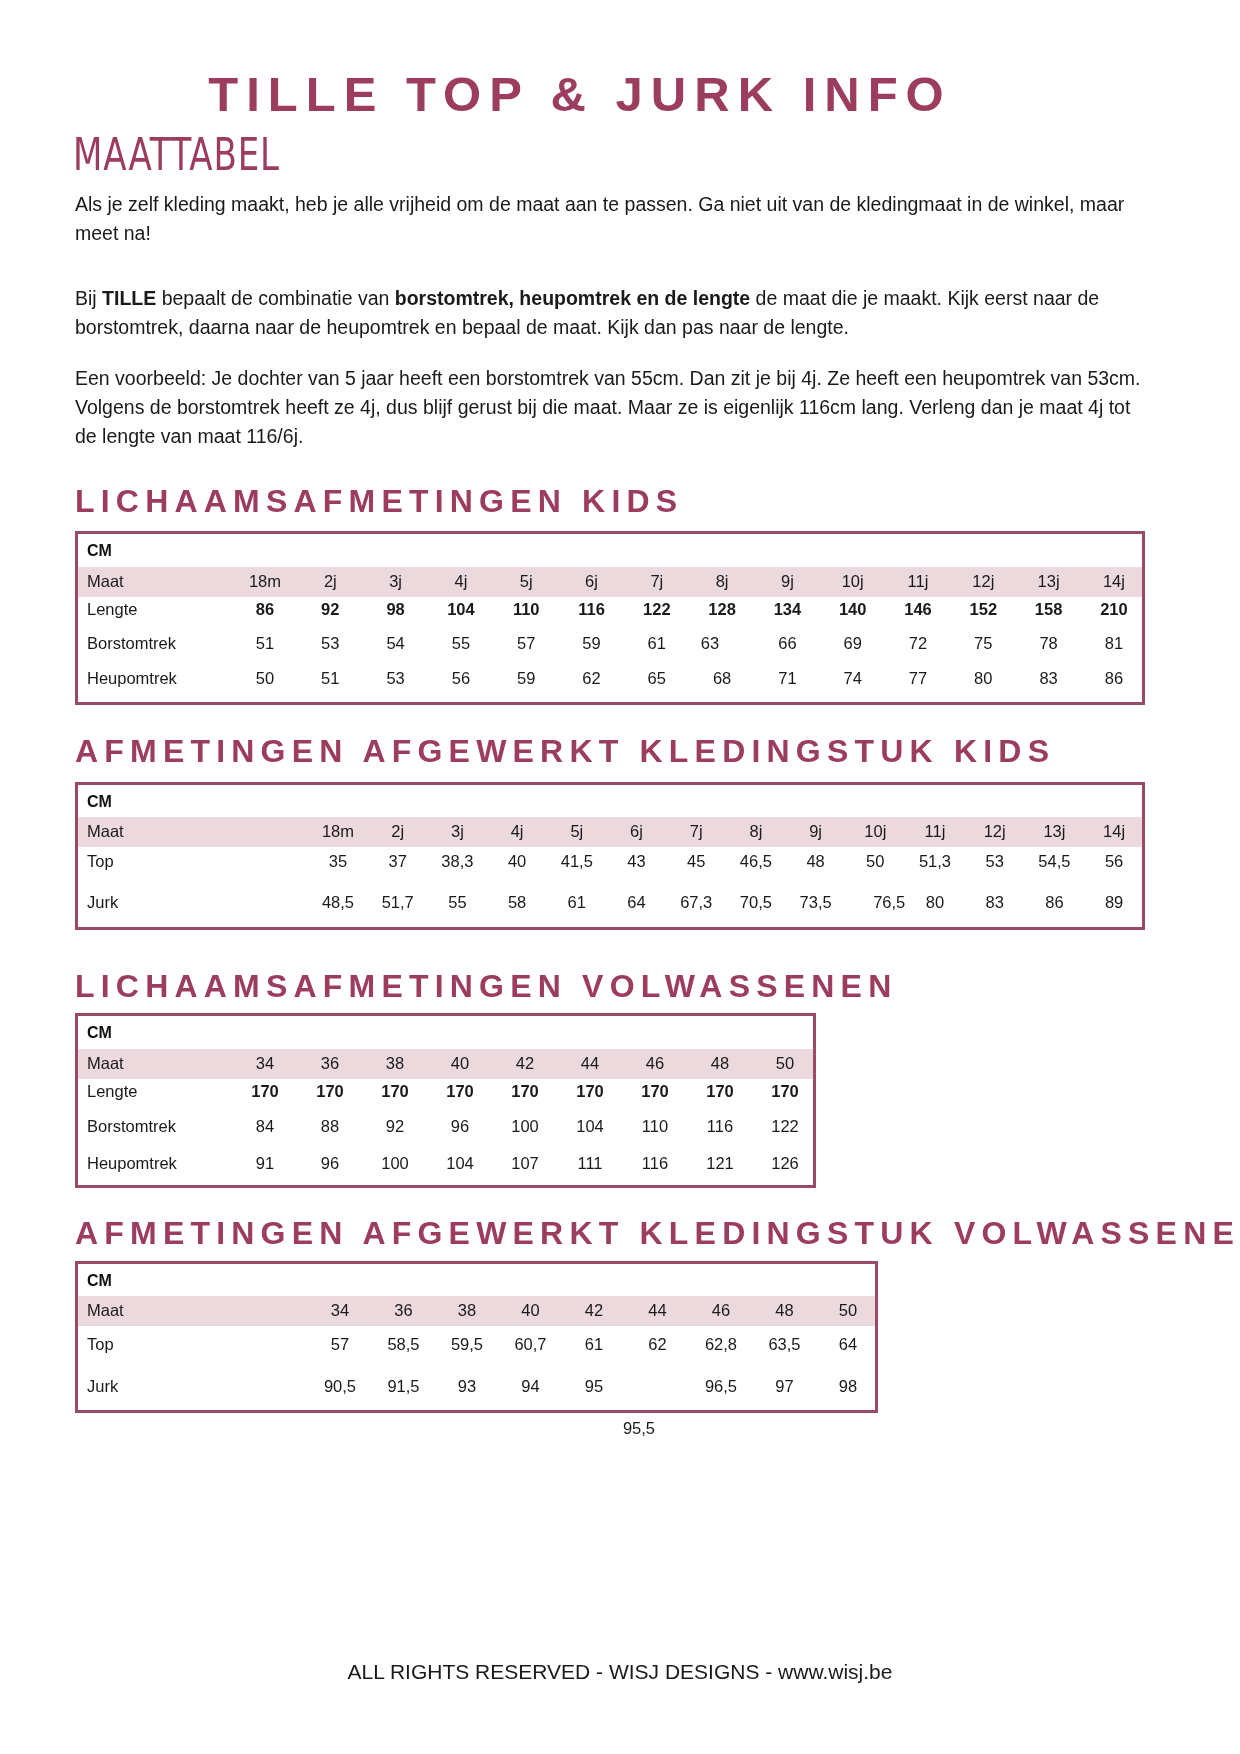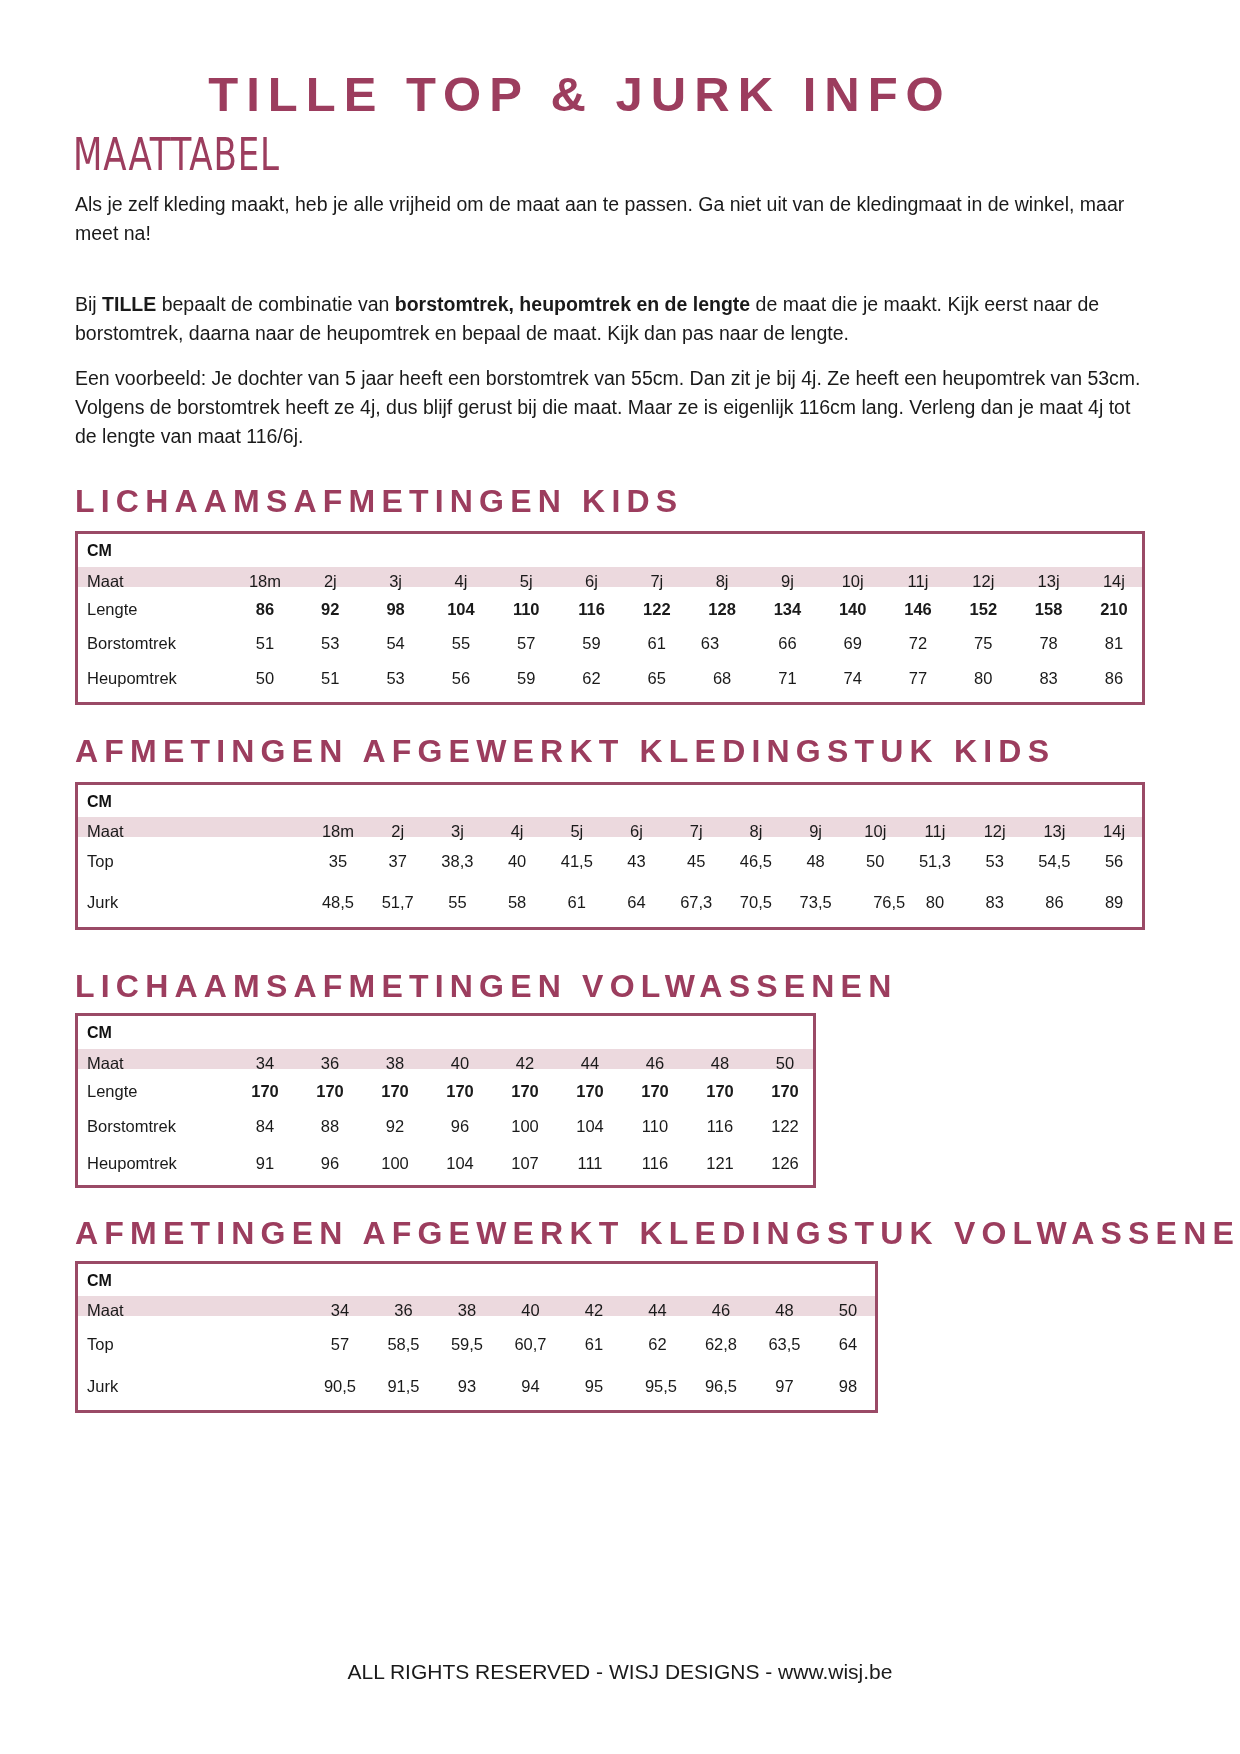--- a/index.html
+++ b/index.html
@@ -27,38 +27,38 @@
     left: 75px; font-size: 32px; font-weight: bold; letter-spacing: 6.2px;
     color: #9c3d5e; line-height: 36px; white-space: nowrap;
   }
   .tbl {
     border: 3px solid #9a4a66; box-sizing: border-box; left: 75px;
   }
   .cm {
     position: absolute; left: 9px; font-size: 16px; font-weight: bold; color: #111;
   }
   .row {
-    position: absolute; left: 0; right: 0; height: 20px; font-size: 16.5px; color: #1a1a1a;
+    position: absolute; left: 0; right: 0; height: 30px; font-size: 16.5px; color: #1a1a1a;
   }
   .row.band { background: #ecd9de; }
   .row .lbl { position: absolute; left: 9px; top: 5px; }
   .row .cell { position: absolute; top: 5px; width: 60px; margin-left: -30px; text-align: center; }
   .row.bold .cell { font-weight: bold; }
   .footer {
     left: 0; width: 1240px; top: 1660px; text-align: center; font-size: 21px; color: #1a1a1a;
   }
 </style>
 </head>
 <body>
 
 <div class="abs title">TILLE TOP &amp; JURK INFO</div>
 <div class="abs subtitle">MAATTABEL</div>
 
 <div class="abs para" style="top:190px;">Als je zelf kleding maakt, heb je alle vrijheid om de maat aan te passen. Ga niet uit van de kledingmaat in de winkel, maar meet na!</div>
-<div class="abs para" style="top:290px;">
+<div class="abs para" style="top:284px;">
   <span>Bij </span><b>TILLE</b><span> bepaalt de combinatie van </span><b>borstomtrek, heupomtrek en de lengte</b><span> de maat die je maakt. Kijk eerst naar de borstomtrek, daarna naar de heupomtrek en bepaal de maat. Kijk dan pas naar de lengte.</span>
 </div>
 <div class="abs para" style="top:364px;">Een voorbeeld: Je dochter van 5 jaar heeft een borstomtrek van 55cm. Dan zit je bij 4j. Ze heeft een heupomtrek van 53cm. Volgens de borstomtrek heeft ze 4j, dus blijf gerust bij die maat. Maar ze is eigenlijk 116cm lang. Verleng dan je maat 4j tot de lengte van maat 116/6j.</div>
 
 <div class="abs heading" style="top:483px;">LICHAAMSAFMETINGEN KIDS</div>
 <div class="abs tbl" id="t0" style="top:531px; width:1070px; height:174px;">
     <div class="cm" style="top: 8px;">CM</div>
     <div class="row band" style="top: 33px;">
       <span class="lbl">Maat</span>
       <span class="cell" style="left: 187px;">18m</span>
@@ -265,20 +265,20 @@
       <span class="cell" style="left: 706.5px;">63,5</span>
       <span class="cell" style="left: 770px;">64</span>
     </div>
     <div class="row" style="top: 108px;">
       <span class="lbl">Jurk</span>
       <span class="cell" style="left: 262px;">90,5</span>
       <span class="cell" style="left: 325.5px;">91,5</span>
       <span class="cell" style="left: 389px;">93</span>
       <span class="cell" style="left: 452.5px;">94</span>
       <span class="cell" style="left: 516px;">95</span>
-      <span class="cell" style="left: 583px;">95,5</span>
+      <span class="cell" style="left: 561px; margin-top: 42px;">95,5</span>
       <span class="cell" style="left: 643px;">96,5</span>
       <span class="cell" style="left: 706.5px;">97</span>
       <span class="cell" style="left: 770px;">98</span>
     </div>
   </div>
 
 <div class="abs footer">ALL RIGHTS RESERVED - WISJ DESIGNS - www.wisj.be</div>
 
 </body></html>

